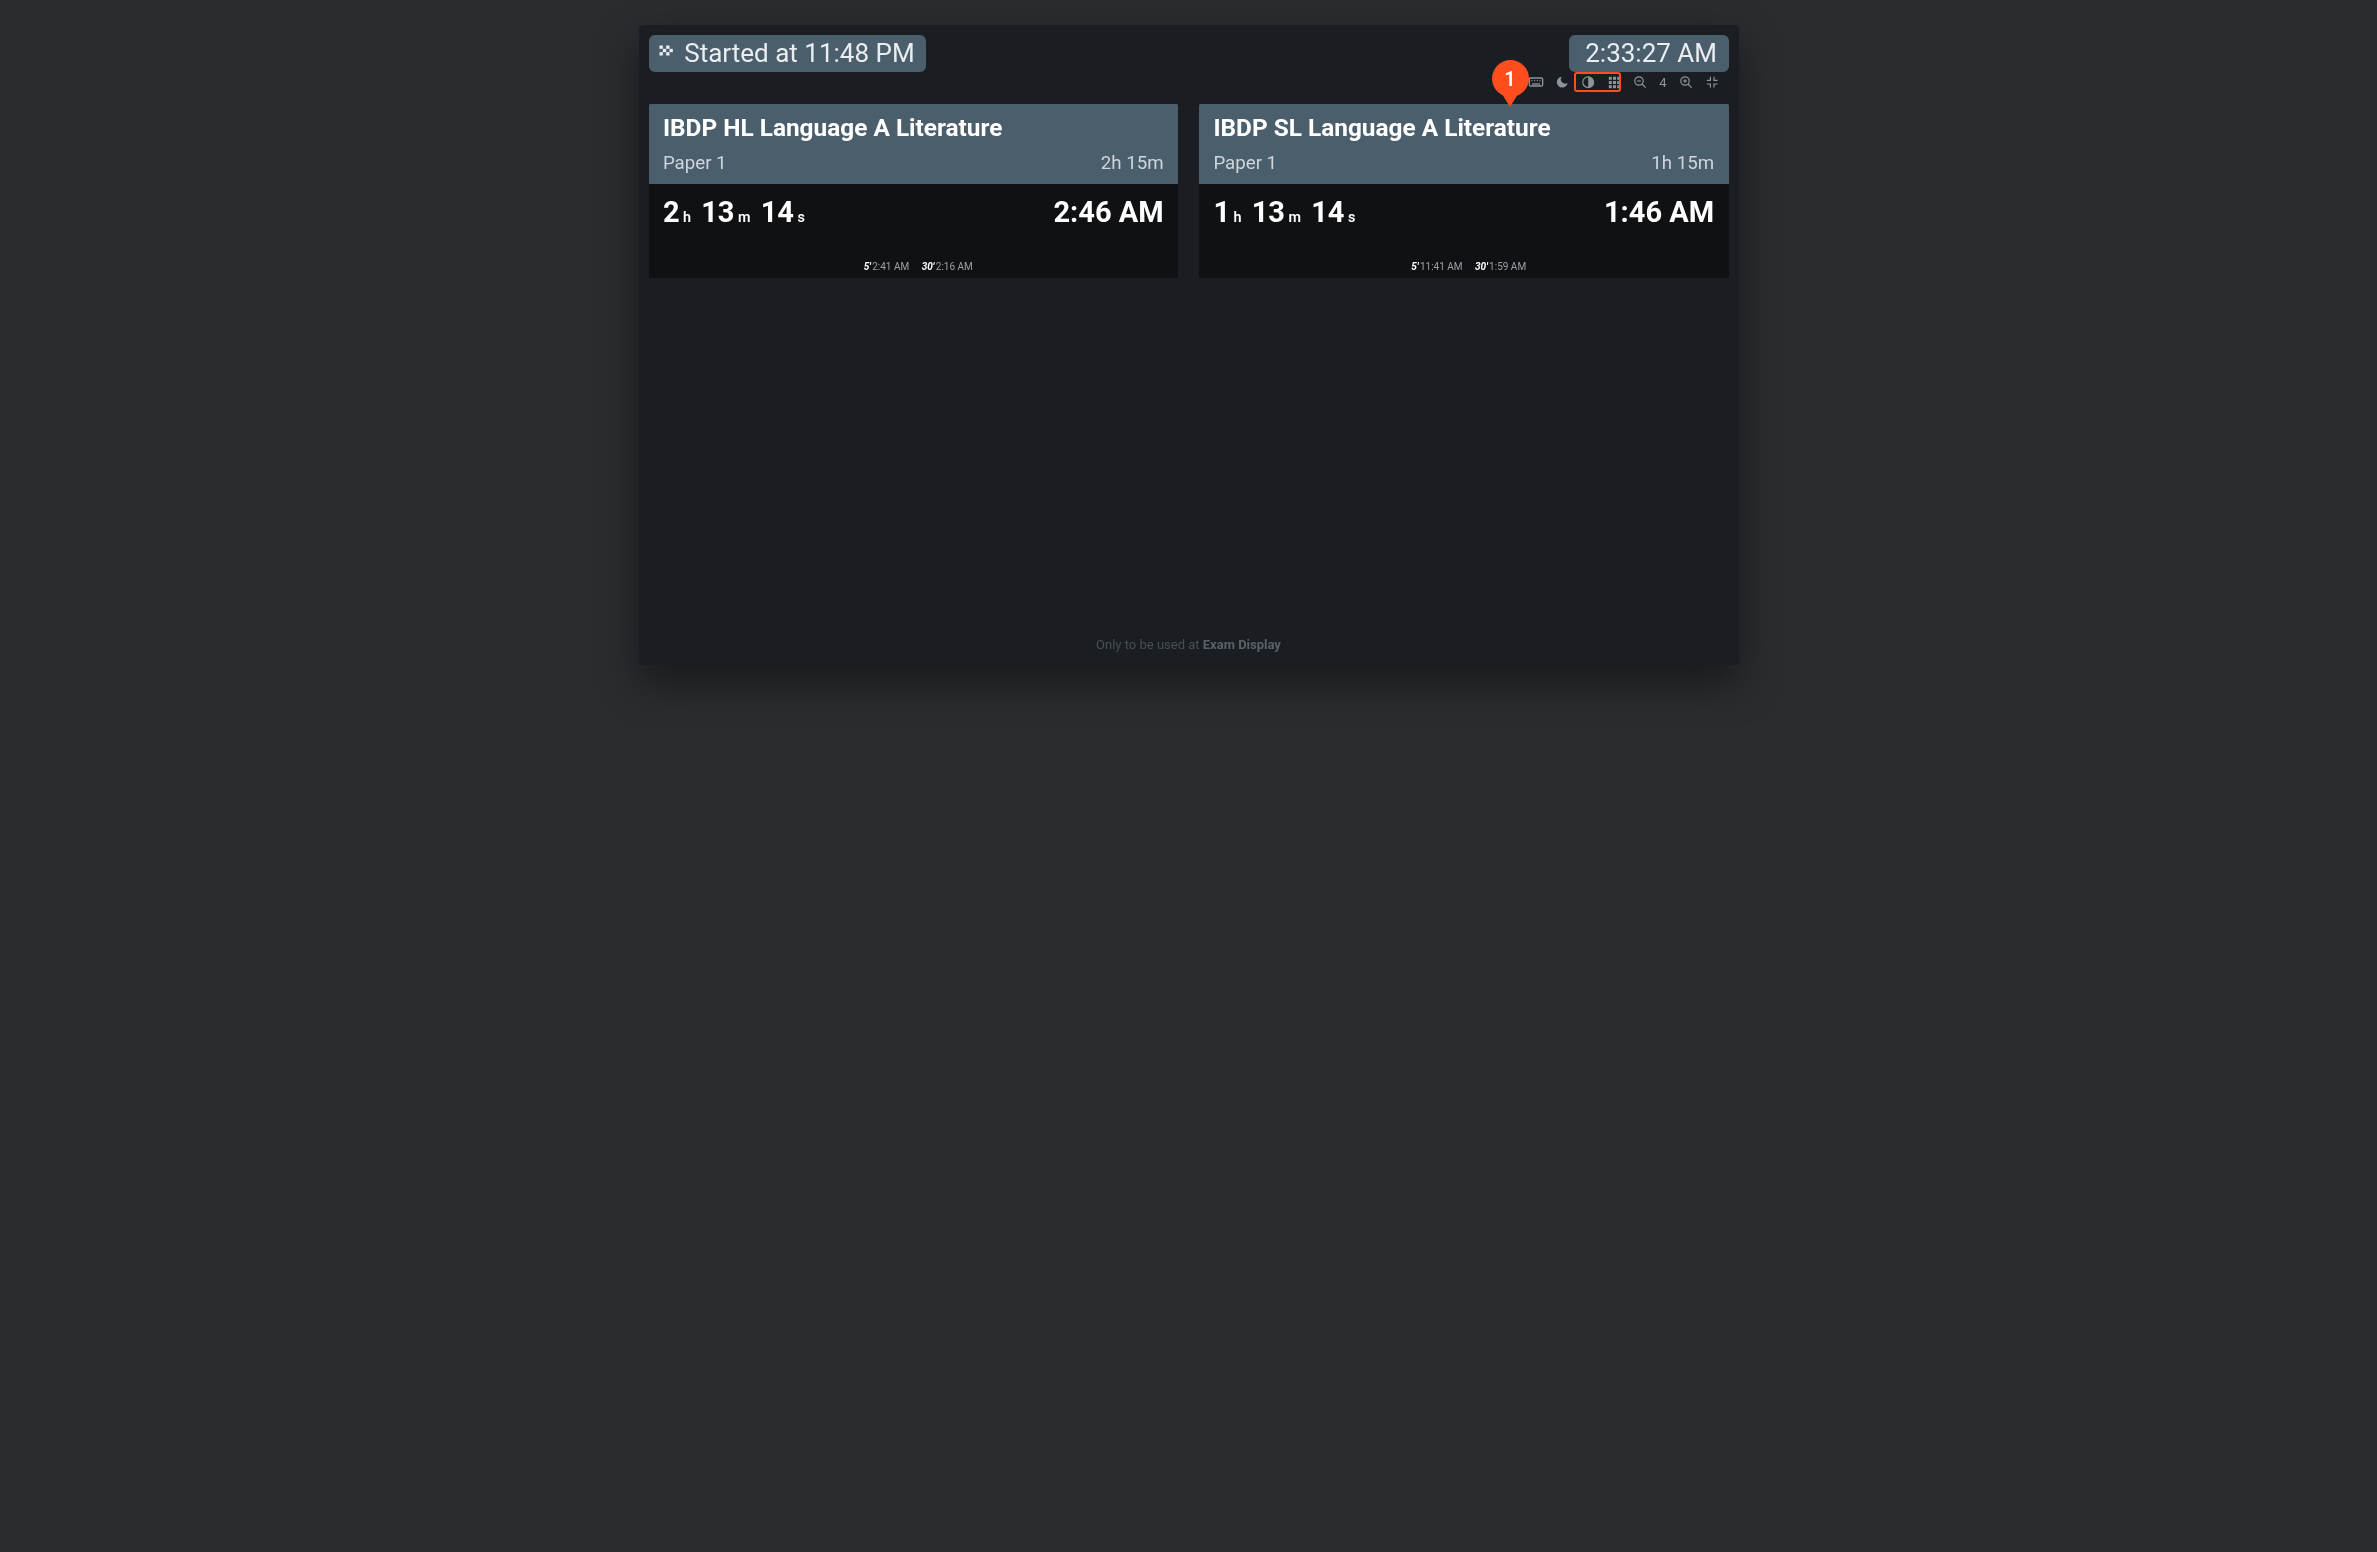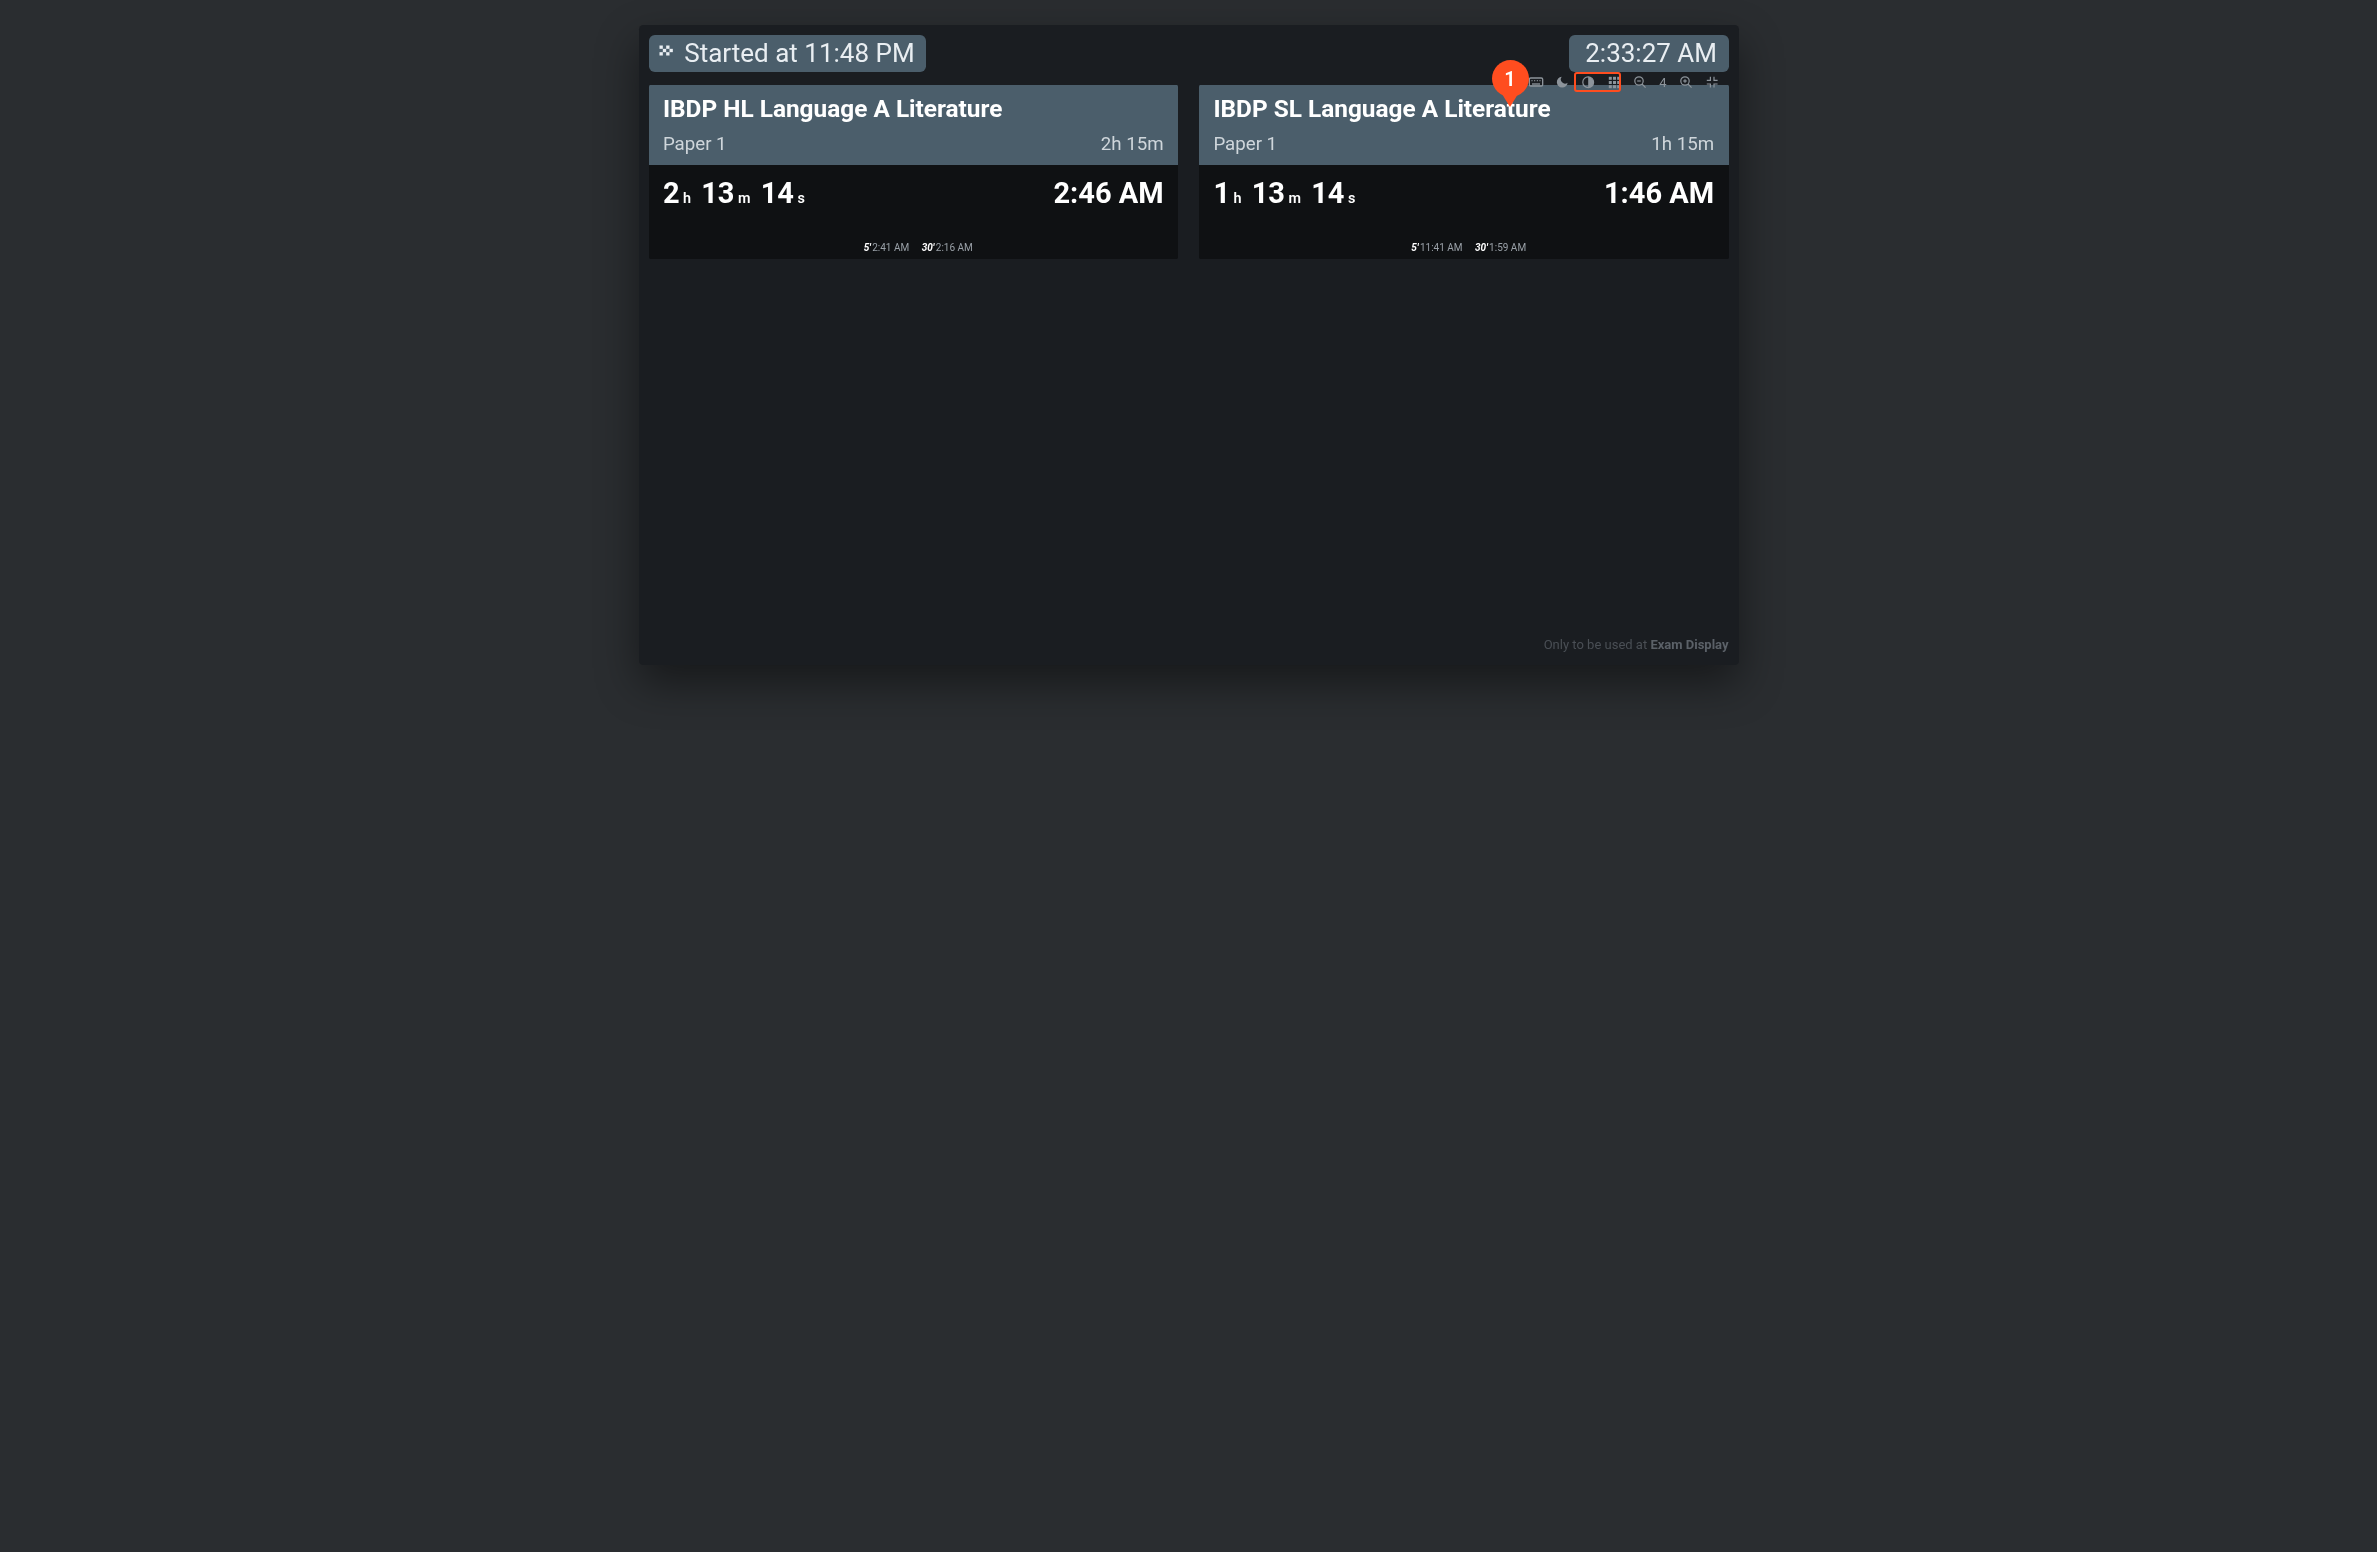--- a/index.html
+++ b/index.html
@@ -23,21 +23,21 @@
     border-radius: 4.3px;
     box-shadow: 0 18px 43px rgba(0,0,0,0.45);
     padding: 10px 10px 0 10px;
     display: flex;
     flex-direction: column;
   }
   .topbar {
     display: flex;
     justify-content: space-between;
     align-items: center;
-    margin-bottom: 3px;
+    margin-bottom: 22px;
   }
   .pill {
     display: inline-flex;
     align-items: center;
     gap: 7.2px;
     background: #4b5e6b;
     border-radius: 5.8px;
     padding: 2.9px 11.5px 2.9px 8.6px;
     font-size: 26px;
     font-weight: 400;
@@ -186,21 +186,21 @@
   .marks {
     margin-top: 32px;
     text-align: center;
     font-size: 10px;
     color: #9aa1a8;
   }
   .marks b { color:#fff; font-weight:700; font-style: italic; margin-right:1.4px;}
   .marks .grp { margin-left: 10px; }
   .footer {
     margin-top: auto;
-    text-align: right;
+    text-align: center;
     padding: 10px 0 13px 0;
     color: #4a4f55;
     font-size: 13px;
   }
   .footer strong { color: #5b6168; font-weight:700;}
   svg { display:block; }
 </style>
 </head>
 <body>
 

